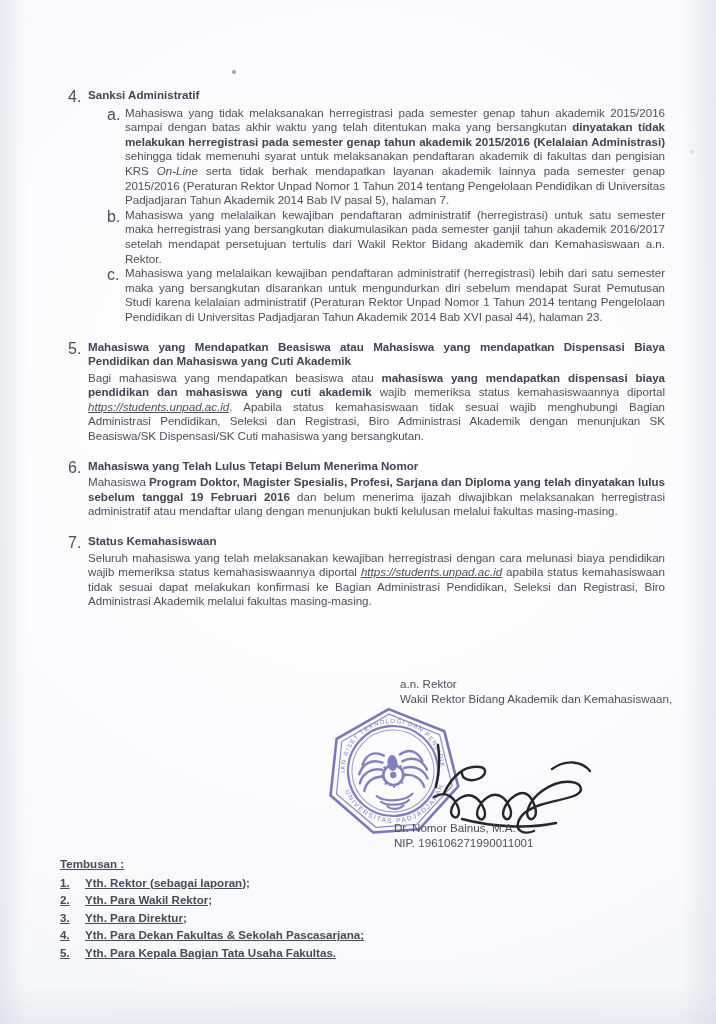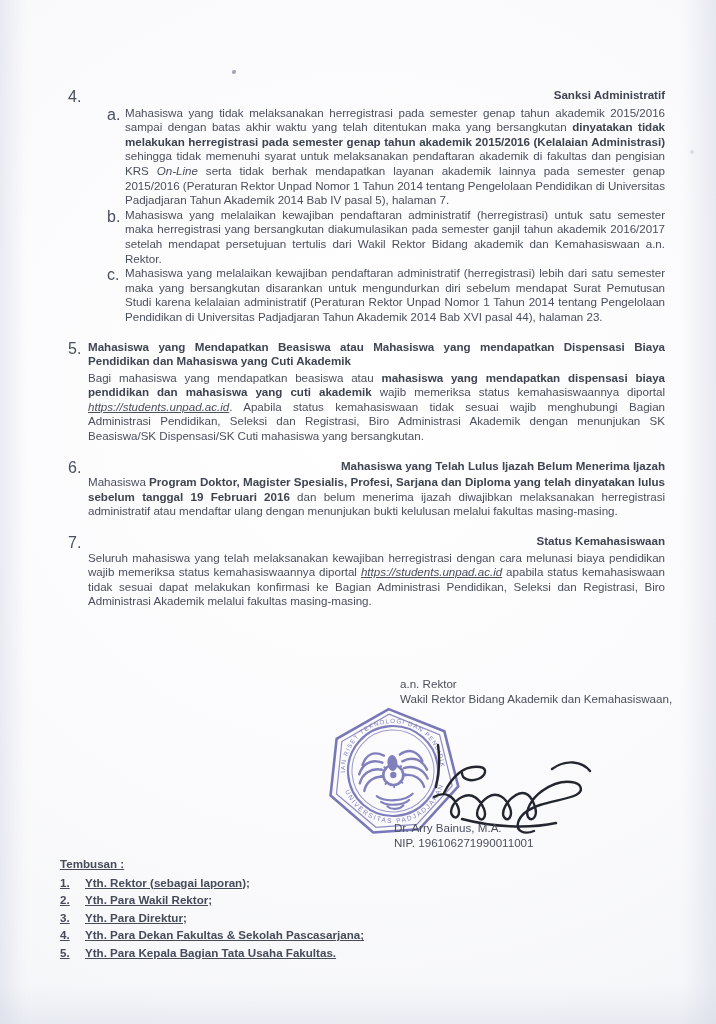--- a/index.html
+++ b/index.html
@@ -74,21 +74,21 @@
   p.t {
     margin: 0;
     font-size: 11.6px;
     line-height: 14.6px;
     text-align: justify;
     text-justify: inter-word;
     letter-spacing: -0.02px;
   }
   p.t.head {
     font-weight: bold;
-    text-align: right;
+    text-align: left;
     color: #3f4553;
   }
   .b { font-weight: bold; color: #3e4450; }
   .i { font-style: italic; }
   .lnk {
     font-style: italic;
     text-decoration: underline;
     color: #4a4f5c;
   }
   .sec-gap { height: 15px; }
@@ -206,21 +206,21 @@
         <p class="t head" style="text-align:justify;">Mahasiswa yang Mendapatkan Beasiswa atau Mahasiswa yang mendapatkan Dispensasi Biaya Pendidikan dan Mahasiswa yang Cuti Akademik</p>
         <p class="t" style="margin-top:2px;"><span>Bagi mahasiswa yang mendapatkan beasiswa atau </span><span class="b">mahasiswa yang mendapatkan dispensasi biaya pendidikan dan mahasiswa yang cuti akademik</span><span> wajib memeriksa status kemahasiswaannya diportal </span><span class="lnk">https://students.unpad.ac.id</span><span>. Apabila status kemahasiswaan tidak sesuai wajib menghubungi Bagian Administrasi Pendidikan, Seleksi dan Registrasi, Biro Administrasi Akademik dengan menunjukan SK Beasiswa/SK Dispensasi/SK Cuti mahasiswa yang bersangkutan.</span></p>
       </div>
     </div>
 
     <div class="sec-gap"></div>
 
     <div class="item lvl1">
       <div class="num">6.</div>
       <div class="body">
-        <p class="t head">Mahasiswa yang Telah Lulus Ijazah Belum Menerima Ijazah</p>
+        <p class="t head">Mahasiswa yang Telah Lulus Tetapi Belum Menerima Nomor</p>
         <p class="t" style="margin-top:2px;"><span>Mahasiswa </span><span class="b">Program Doktor, Magister Spesialis, Profesi, Sarjana dan Diploma yang telah dinyatakan lulus sebelum tanggal 19 Februari 2016</span><span> dan belum menerima ijazah diwajibkan melaksanakan herregistrasi administratif atau mendaftar ulang dengan menunjukan bukti kelulusan melalui fakultas masing-masing.</span></p>
       </div>
     </div>
 
     <div class="sec-gap"></div>
 
     <div class="item lvl1">
       <div class="num">7.</div>
       <div class="body">
         <p class="t head">Status Kemahasiswaan</p>
@@ -299,21 +299,21 @@
       </g>
     </svg>
   </div>
 
   <div class="sigblock">
     <div class="l2">a.n. Rektor</div>
     <div class="l2">Wakil Rektor Bidang Akademik dan Kemahasiswaan,</div>
   </div>
 
   <div class="signame">
-    <div>Dr. Arry Bainus, M.A.</div>
+    <div>Dr. Nomor Bainus, M.A.</div>
     <div>NIP. 196106271990011001</div>
   </div>
 
   <div class="tembusan">
     <div class="ttl">Tembusan :</div>
     <div class="trow">
       <span class="tn">1.</span>
       <span class="tx">Yth. Rektor (sebagai laporan);</span>
     </div>
     <div class="trow">

